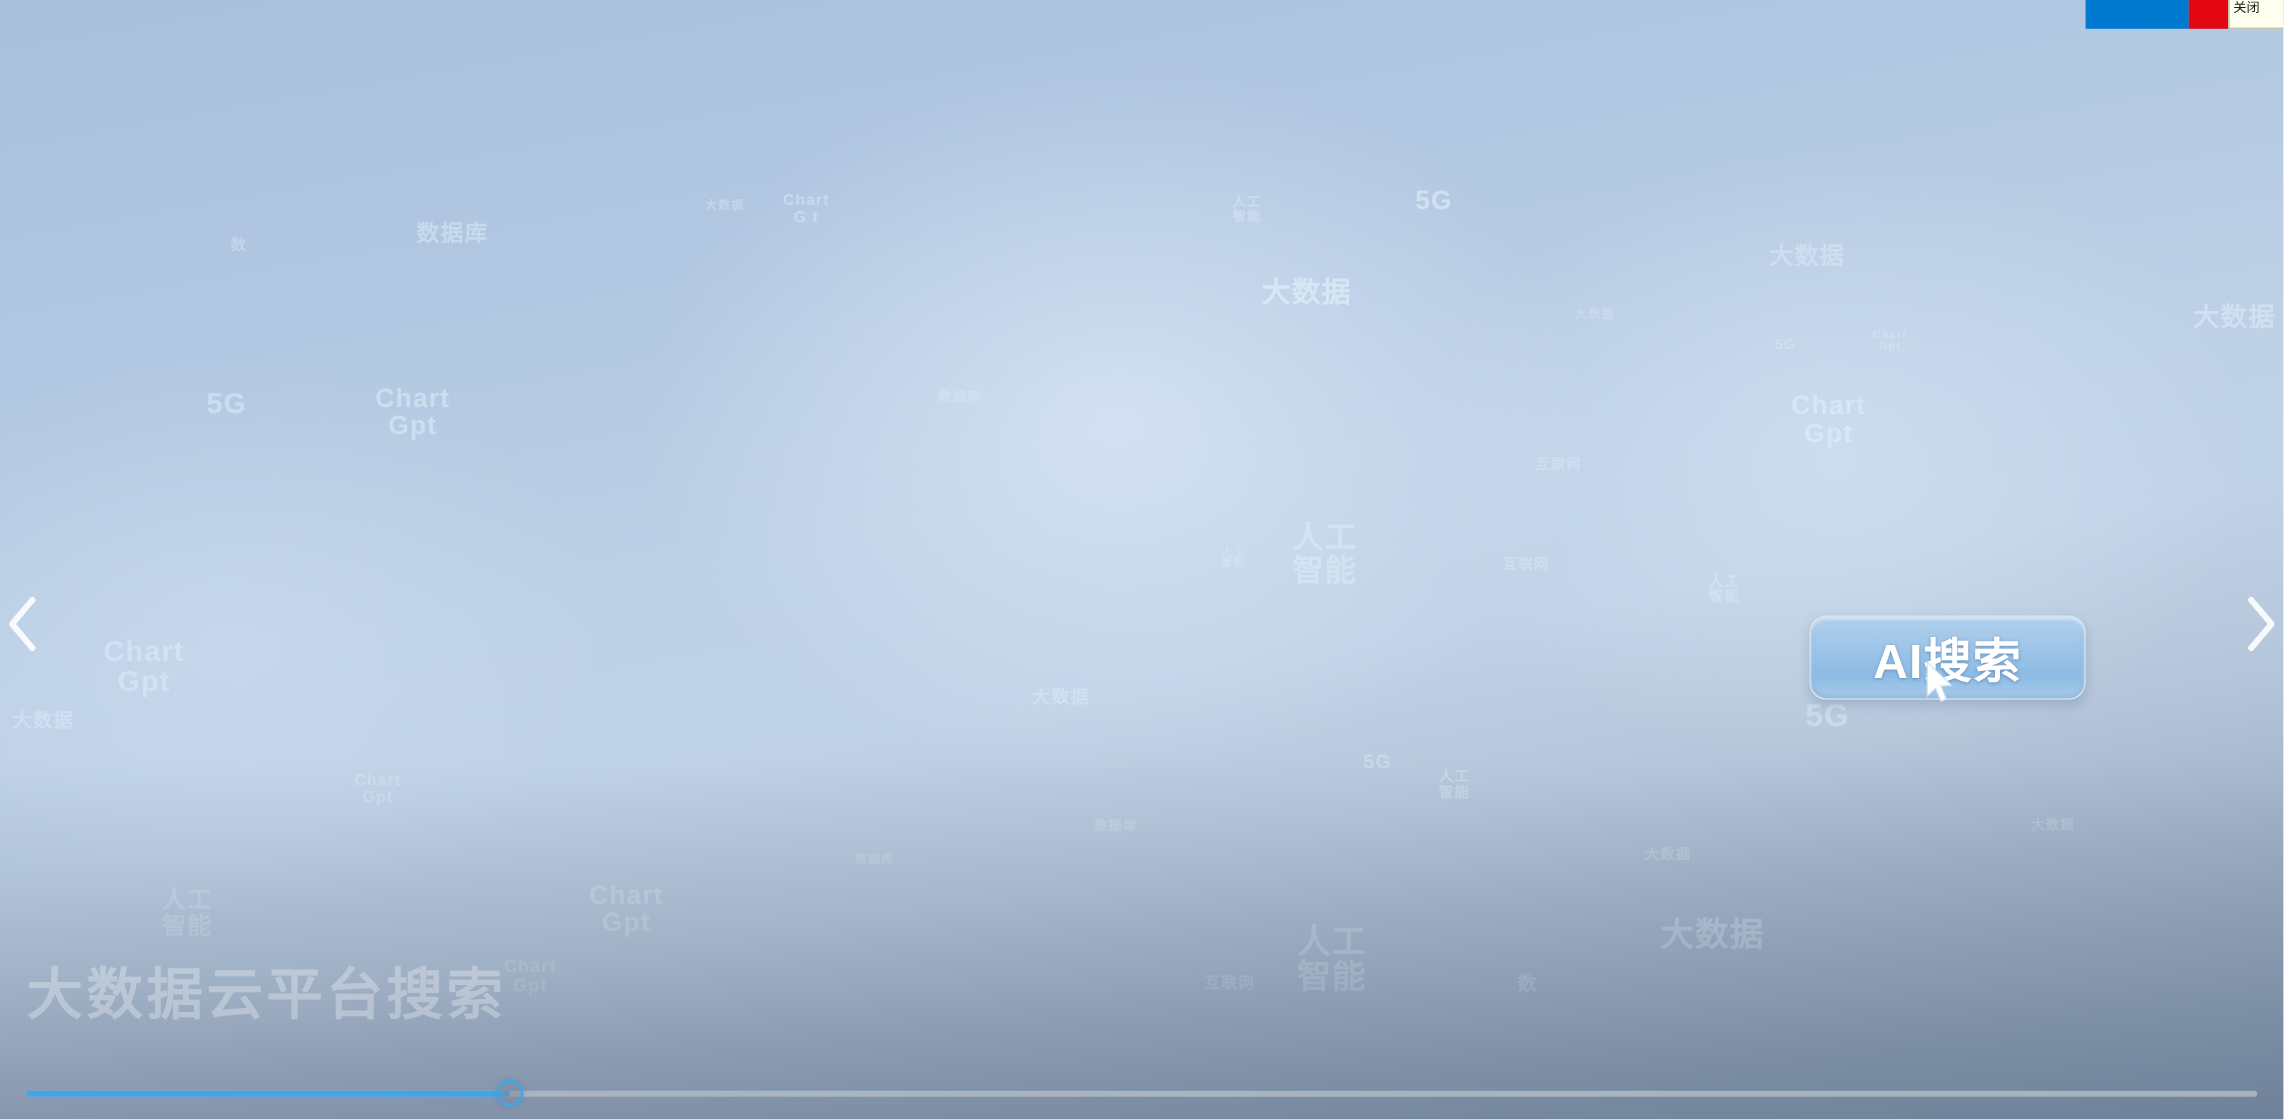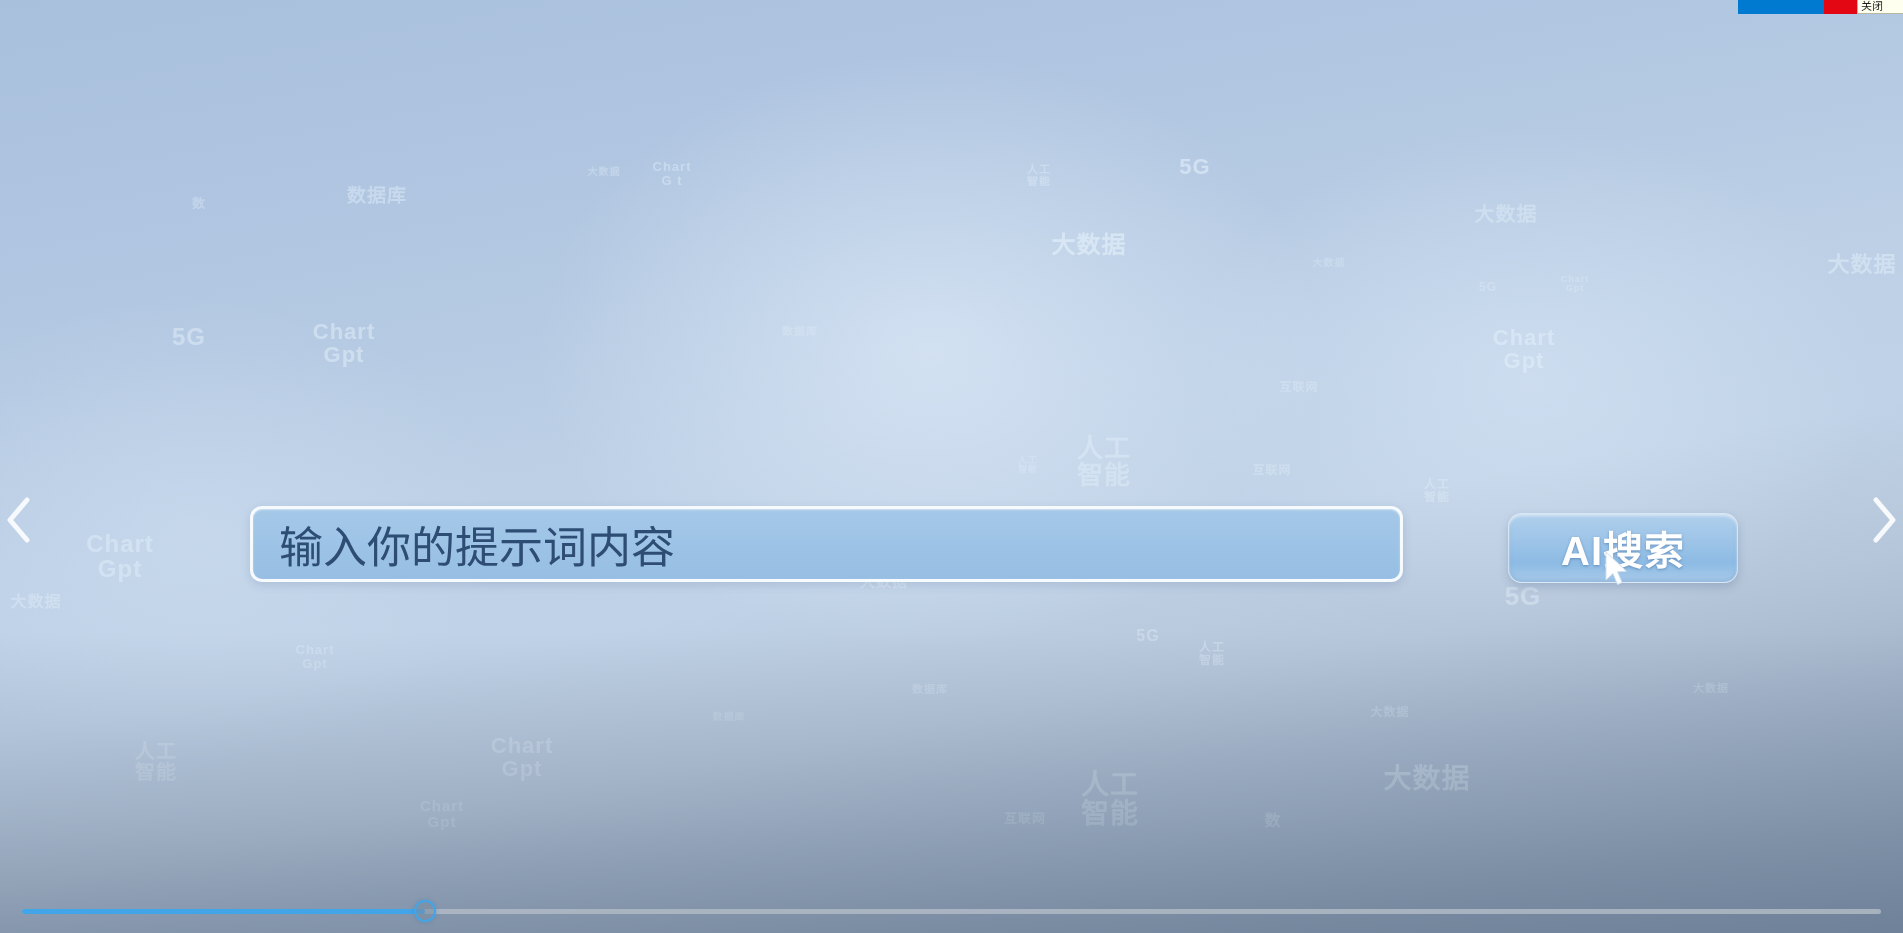--- a/index.html
+++ b/index.html
@@ -81,21 +81,21 @@
     border: 1px solid rgba(225,242,255,.22);
     clip-path: polygon(25% 3%, 75% 3%, 99% 50%, 75% 97%, 25% 97%, 1% 50%);
   }
   .hex span.hex-label { position: relative; z-index: 2; white-space: pre-line; }
 
   
   .topbar {
     position: absolute;
     top: 0;
     right: 0;
-    height: 14px;
+    height: 24px;
     display: flex;
     align-items: stretch;
     z-index: 40;
   }
   .topbar-blue {
     width: 86px;
     background: #0079d0;
   }
   .topbar-red {
     width: 33px;
@@ -456,41 +456,39 @@
   <div class="vignette-bottom"></div>
 
   <div class="topbar">
     <div class="topbar-blue"></div>
     <div class="topbar-red"></div>
     <div class="topbar-close">关闭</div>
   </div>
 
 
   <div class="search-row">
-    <div class="search-input">
-      <span class="ph">输入你的提示词内容</span>
-    </div>
     <div class="search-button">AI搜索</div>
   </div>
 
   <div class="nav-arrow left">
     <span>
       <svg viewBox="0 0 34 56" xmlns="http://www.w3.org/2000/svg">
         <polyline points="24,8 7,28 24,48" fill="none" stroke="#ffffff" stroke-width="5" stroke-linecap="round" stroke-linejoin="round" opacity="0.88"></polyline>
       </svg>
     </span>
   </div>
   <div class="nav-arrow right">
     <span>
       <svg viewBox="0 0 34 56" xmlns="http://www.w3.org/2000/svg">
         <polyline points="10,8 27,28 10,48" fill="none" stroke="#ffffff" stroke-width="5" stroke-linecap="round" stroke-linejoin="round" opacity="0.88"></polyline>
       </svg>
     </span>
   </div>
 
+  <div class="watermark">大数据云平台搜索</div>
 
   <div class="slider">
     <div class="slider-track"></div>
     <div class="slider-fill" id="slider-fill" style="width: 21.7%;"></div>
     <div class="slider-handle" id="slider-handle" style="left: 21.7%;"></div>
   </div>
 
   <div class="cursor">
     <span>
       <svg width="26" height="38" viewBox="0 0 26 38" xmlns="http://www.w3.org/2000/svg">

